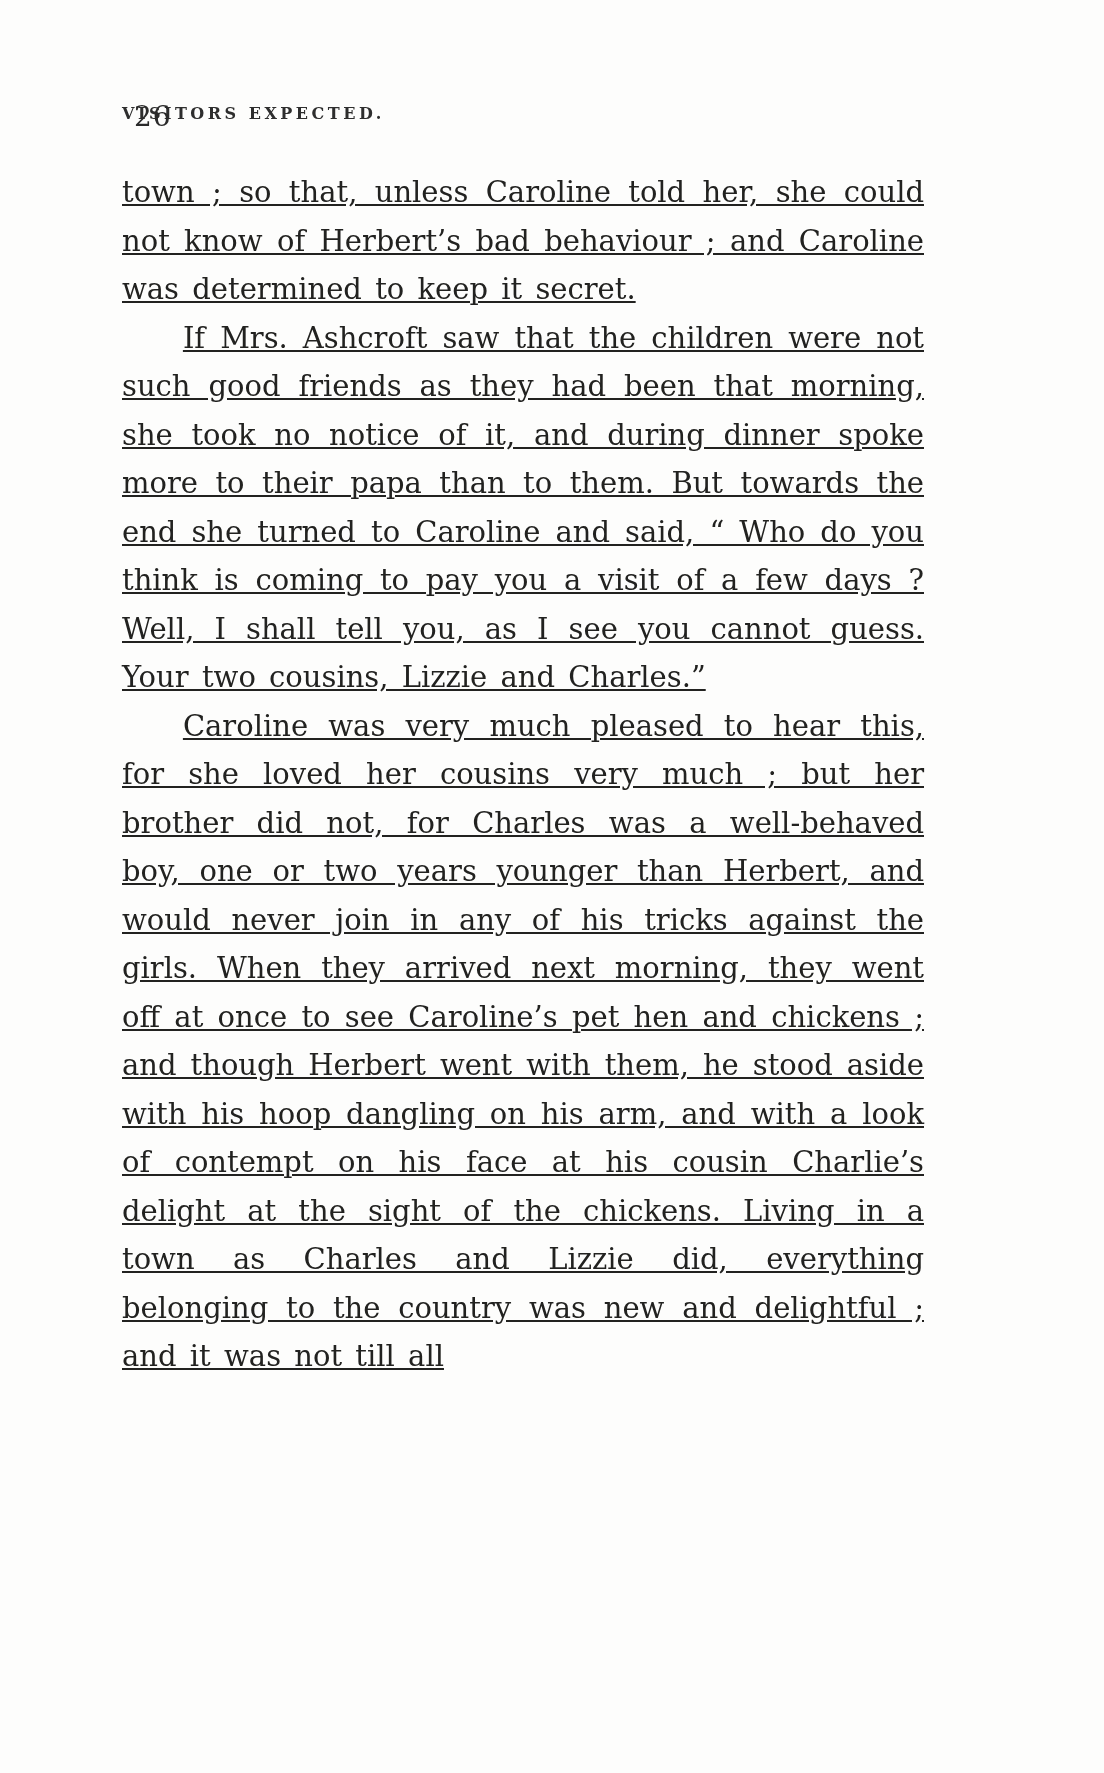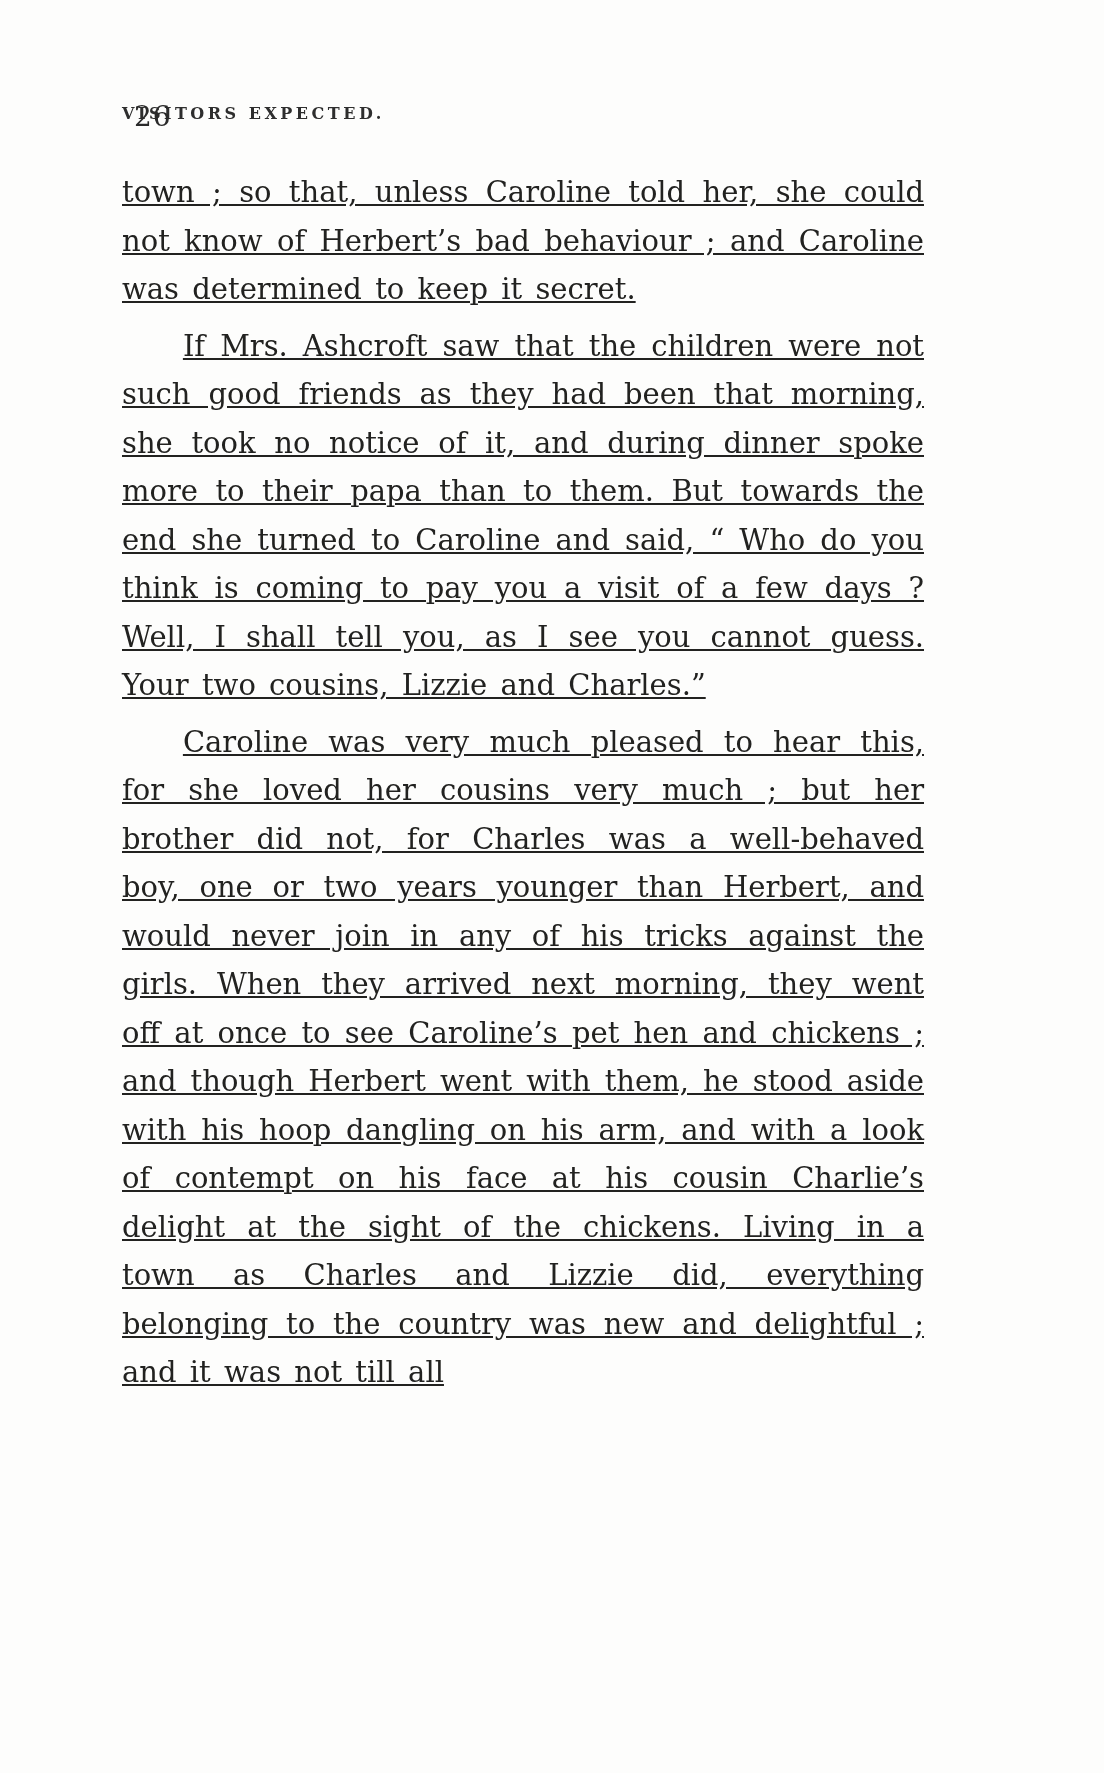--- a/index.html
+++ b/index.html
@@ -48,21 +48,20 @@
     color: #222220;
     word-spacing: 0.14em;
   }
   .text-block p {
     margin: 0;
     padding: 0;
     text-decoration: underline;
   }
   .text-block p.indent {
     text-indent: 2.1em;
-    margin-top: 8px;
   }
 </style>
 </head>
 <body>
 
 <div class="book-page">
   <div class="header-row">
     <span class="page-number">26</span>
     <div class="running-header">VISITORS EXPECTED.</div>
   </div>

